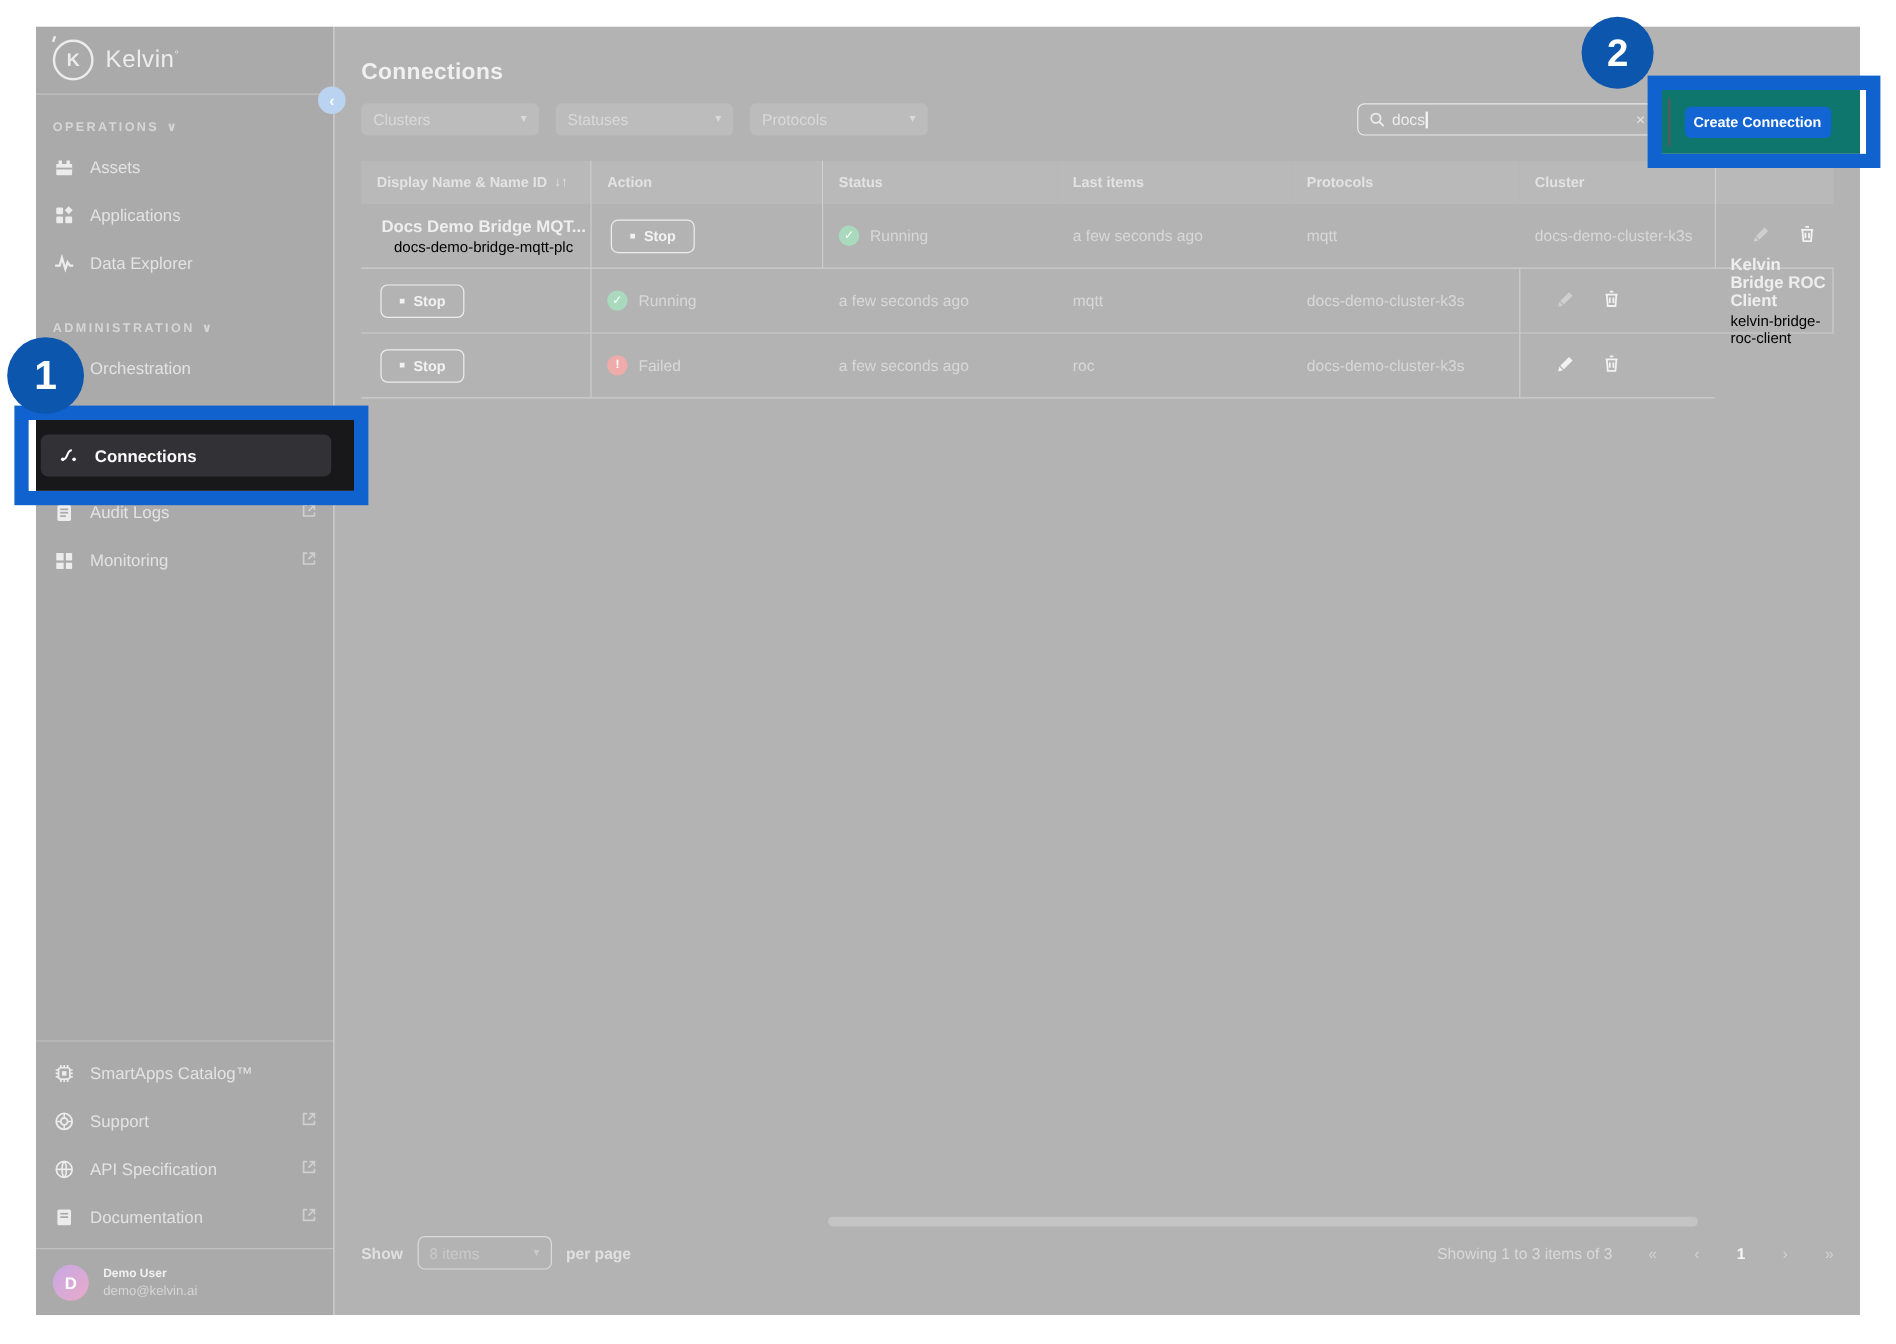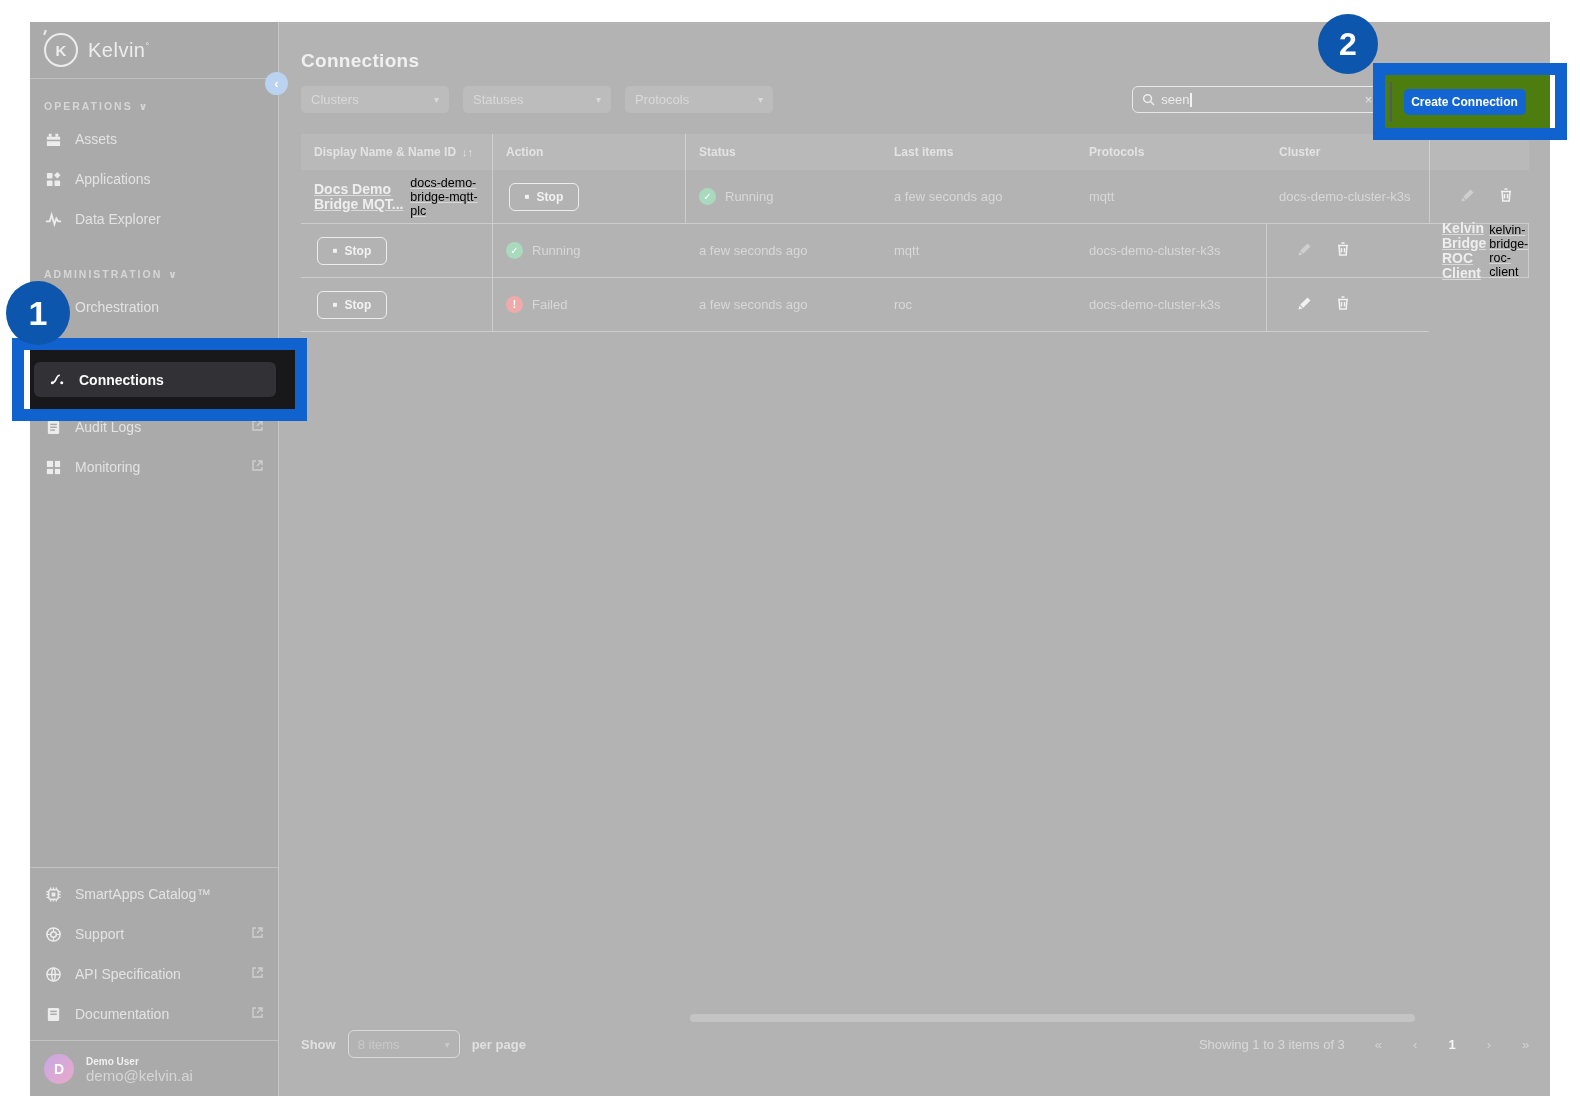--- a/index.html
+++ b/index.html
@@ -23,21 +23,21 @@
     font-size:10.5px;font-weight:700;letter-spacing:2px;}
   .nav-item{height:40px;display:flex;align-items:center;gap:13px;padding:0 14px;color:#e3e3e3;font-size:14px;cursor:pointer;}
   .nav-item .ext{margin-left:auto;color:#cfcfcf;}
   .icon{display:inline-flex;align-items:center;justify-content:center;width:18px;height:18px;color:#ececec;flex:0 0 18px;}
   .icon svg{width:17px;height:17px;}
   .bottom-group{margin-top:auto;border-top:1px solid rgba(255,255,255,.28);padding-top:6px;}
   .user-row{border-top:1px solid rgba(255,255,255,.28);height:55px;display:flex;align-items:center;gap:12px;padding:0 14px;margin-top:6px;}
   .avatar{width:30px;height:30px;border-radius:50%;background:linear-gradient(135deg,#c7a8e4,#e9aac9);
     color:#fff;font-size:14px;font-weight:700;display:flex;align-items:center;justify-content:center;}
   .user-name{color:#f0f0f0;font-size:10px;font-weight:700;line-height:15px;}
-  .user-email{color:#d6d6d6;font-size:15px;line-height:14px;}
+  .user-email{color:#d6d6d6;font-size:11px;line-height:14px;}
   .collapse-btn{position:absolute;left:235px;top:50px;width:23px;height:23px;border-radius:50%;background:#b9d3f0;
     color:#ffffff;font-size:13px;font-weight:700;display:flex;align-items:center;justify-content:center;z-index:5;}
 
   
   .page-title{margin-top:28px;height:24px;color:#f0f0f0;font-size:19px;font-weight:700;letter-spacing:.3px;}
   .controls{margin-top:12px;height:27px;display:flex;align-items:center;}
   .pill{width:128px;height:27px;background:#bcbcbc;border-radius:5px;display:flex;align-items:center;
     padding:0 10px;color:#d9d9d9;font-size:13px;margin-right:14px;}
   .pill .caret{margin-left:auto;font-size:10px;color:#d9d9d9;}
   .right-controls{margin-left:auto;display:flex;align-items:center;}
@@ -54,21 +54,21 @@
   .bar-thin{width:13px;height:2px;background:#efefef;border-radius:1px;}
   .lines3 span{display:block;width:13px;height:2px;background:#efefef;border-radius:1px;margin:2.5px 0;}
 
   
   .tbl{margin-top:21px;display:grid;grid-template-columns:192px 193px 195px 195px 190px 163px 1fr;}
   .tbl>div{display:flex;align-items:center;}
   .th{height:36px;background:#b9b9b9;color:#e3e3e3;font-size:12px;font-weight:700;padding-left:13px;box-sizing:border-box;}
   .td{height:54px;border-bottom:1px solid rgba(255,255,255,.35);padding-left:13px;box-sizing:border-box;color:#d8d8d8;font-size:13px;}
   .sep-r{border-right:1px solid rgba(255,255,255,.35);}
   .sep-l{border-left:1px solid rgba(255,255,255,.35);}
-  .name-cell{flex-direction:row;align-items:flex-start;justify-content:center;gap:3px;text-decoration:underline;}
+  .name-cell{flex-direction:column;align-items:flex-start;justify-content:center;gap:3px;}
   .row-name{color:#eeeeee;font-size:14px;font-weight:700;line-height:15px;}
   .row-id{color:#000000;font-size:12.5px;line-height:14px;}
   .sort{font-size:11px;color:#e3e3e3;margin-left:6px;font-weight:400;}
   .stop-btn{margin-left:3px;width:68px;height:26px;border:1.5px solid #ededed;border-radius:6px;display:flex;
     align-items:center;justify-content:center;gap:7px;color:#f2f2f2;font-size:12px;font-weight:700;}
   .stop-sq{font-size:8px;line-height:8px;}
   .st-dot{width:17px;height:17px;border-radius:50%;display:inline-flex;align-items:center;justify-content:center;
     color:#ffffff;font-size:10px;font-weight:700;margin-right:9px;flex:0 0 17px;}
   .st-running{background:#a9dabd;}
   .st-failed{background:#efabaa;}
@@ -90,21 +90,21 @@
 
   
   .hl-box{position:absolute;border:12px solid #1063cf;z-index:10;display:flex;}
   .hl-box1{left:12px;top:338px;width:271px;height:59px;}
   .hl1-margin{width:6px;background:#ffffff;flex:0 0 6px;}
   .hl1-dark{flex:1;background:#18181b;display:flex;align-items:center;}
   .hl-pill{margin-left:4px;width:242px;height:35px;background:#313136;border-radius:6px;display:flex;align-items:center;
     gap:13px;padding:0 14px;box-sizing:border-box;color:#fafafa;font-size:14px;font-weight:600;}
   .hl-pill .icon{color:#ffffff;}
   .hl-box2{left:1373px;top:63px;width:170px;height:53px;}
-  .hl2-dark{flex:1;background:#4d7c0f;display:flex;align-items:center;}
+  .hl2-dark{flex:1;background:#0f766e;display:flex;align-items:center;}
   .hl2-sep{width:1.5px;height:40px;background:#555a60;margin-left:5px;}
   .create-btn{margin-left:12px;width:122px;height:26px;background:#1365d4;border:none;border-radius:5px;
     color:#ffffff;font-size:12px;font-weight:700;display:flex;align-items:center;justify-content:center;
     font-family:"Liberation Sans","DejaVu Sans",sans-serif;}
   .hl2-margin{width:5px;background:#ffffff;flex:0 0 5px;}
   .badge{position:absolute;border-radius:50%;background:#0d56ae;color:#ffffff;display:flex;align-items:center;
     justify-content:center;font-weight:700;z-index:11;}
   .badge1{left:6px;top:281px;width:64px;height:64px;font-size:34px;}
   .badge2{left:1318px;top:14px;width:60px;height:60px;font-size:32px;}
 </style>
@@ -307,21 +307,21 @@
 
         <div class="right-controls">
           <div class="searchbox">
             <span class="icon" style="width:13px;flex-basis:13px;">
               <svg viewBox="0 0 14 14" fill="none" stroke="currentColor" stroke-width="1.6">
                   <circle cx="6" cy="6" r="4.2"></circle>
                   <path d="M9.2 9.2L13 13"></path>
                 </svg>
             </span>
             <span class="q">
-                <span>seen</span>
+                <span>docs</span>
                 <span class="cursorbar"></span>
               </span>
             <span class="clear">×</span>
           </div>
           <div class="vsep"></div>
           <div class="sqbtn sel">
             <span class="bar-thick"></span>
               <span class="bar-thin"></span>
           </div>
           <div class="sqbtn">

